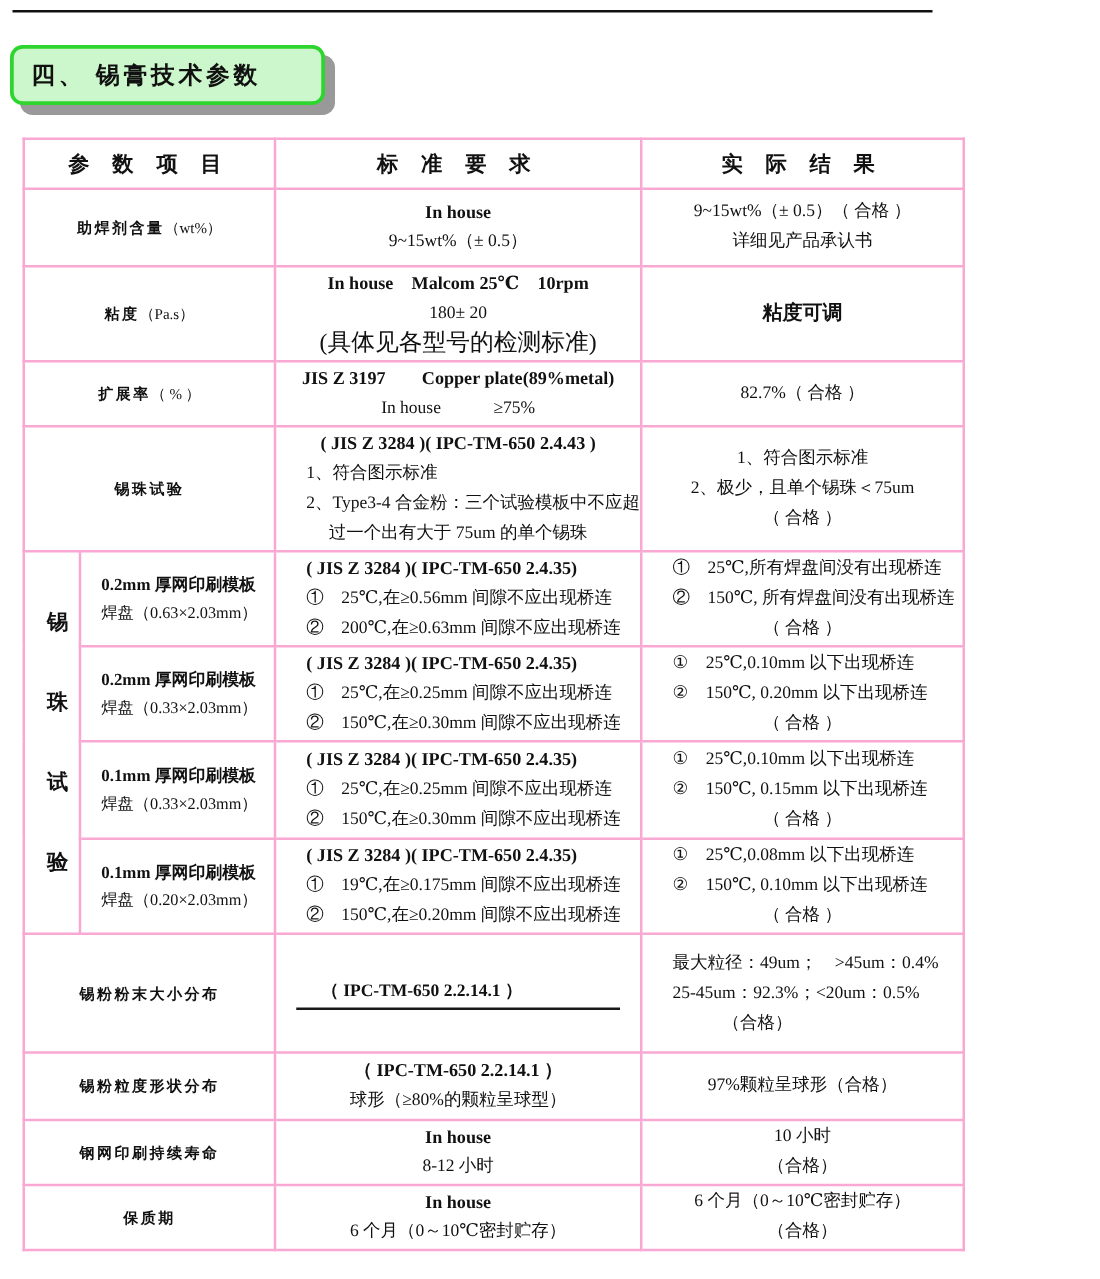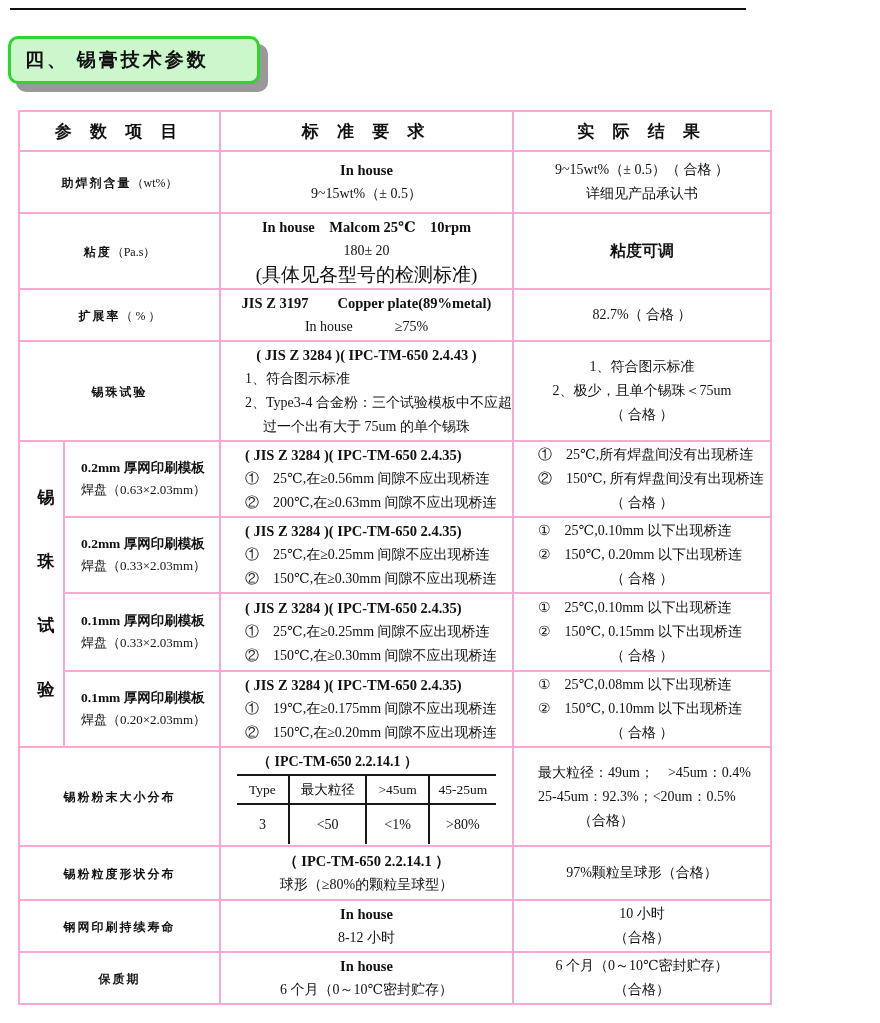--- a/index.html
+++ b/index.html
@@ -206,42 +206,20 @@
       <div class="ln">（ 合格 ）</div>
     </td>
   </tr>
 
   <tr style="height:95px">
     <td colspan="2" class="param">
       <span class="plabel">锡粉粉末大小分布</span>
     </td>
     <td class="nested">
       <div class="ipc">（ IPC-TM-650 2.2.14.1 ）</div>
-      <table class="inner">
-        <colgroup>
-              <col style="width:20%">
-              <col style="width:30%">
-              <col style="width:24%">
-              <col style="width:26%">
-            </colgroup>
-        <tbody>
-              <tr class="ih">
-          <td>Type</td>
-          <td>最大粒径</td>
-          <td>&gt;45um</td>
-          <td>45-25um</td>
-        </tr>
-        <tr class="iv">
-          <td>3</td>
-          <td>&lt;50</td>
-          <td>&lt;1%</td>
-          <td>&gt;80%</td>
-        </tr>
-      </tbody>
-          </table>
     </td>
     <td class="res">
       <div class="ln lft">最大粒径：49um；　&gt;45um：0.4%</div>
       <div class="ln lft">25-45um：92.3%；&lt;20um：0.5%</div>
       <div class="ln ind">（合格）</div>
     </td>
   </tr>
 
   <tr style="height:54px">
     <td colspan="2" class="param">

